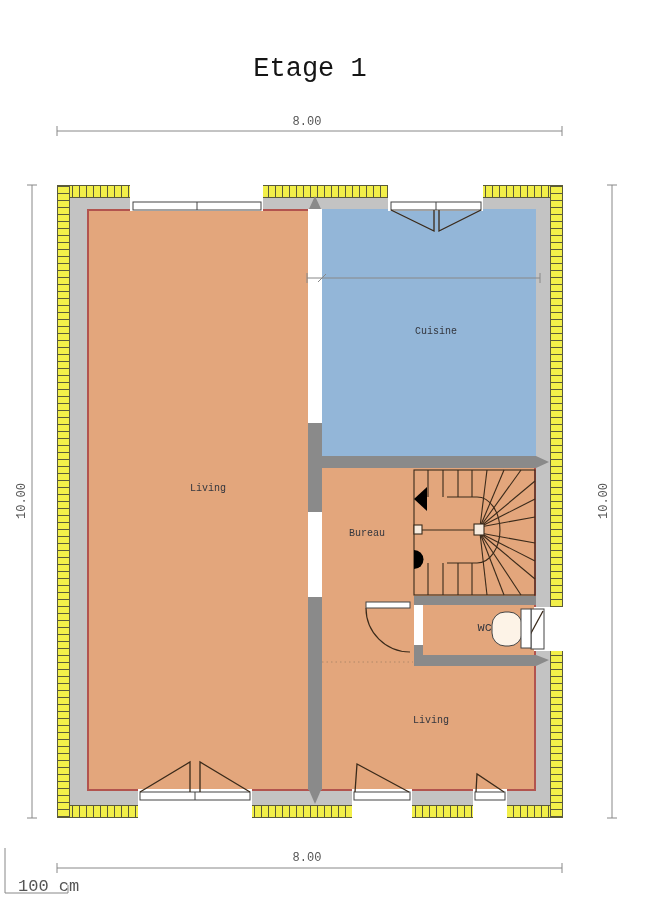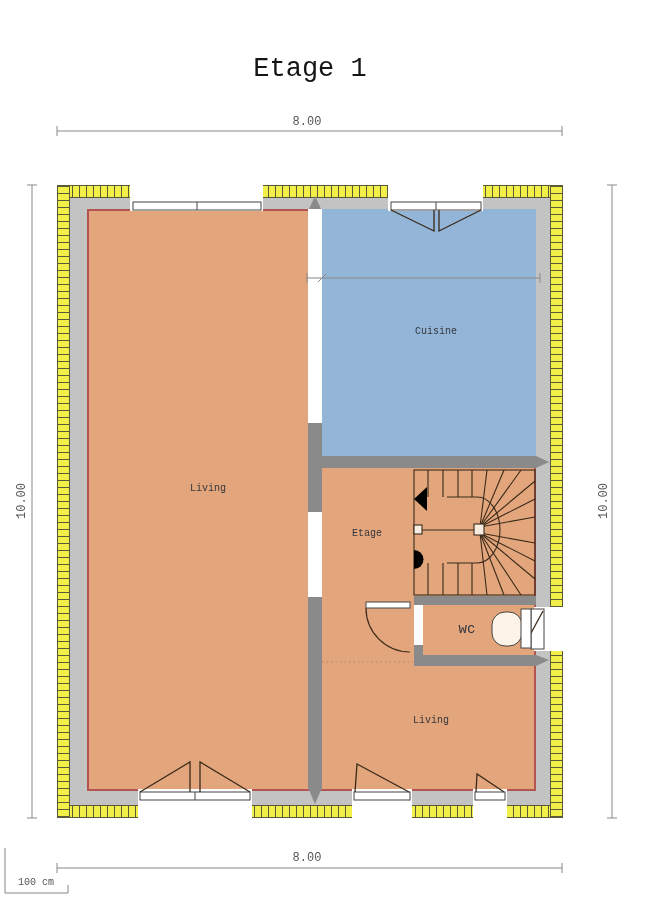--- a/index.html
+++ b/index.html
@@ -12,36 +12,36 @@
   .logo{left:480px;top:6px;width:162px;height:72px;}
   .logo-name{position:absolute;right:10px;top:38px;font-size:20px;font-weight:bold;
              letter-spacing:.5px;color:var(--logo-navy);white-space:nowrap;}
   .logo-sub{position:absolute;right:20px;top:62px;font-size:6.5px;letter-spacing:3.2px;
             color:#bdbdbd;white-space:nowrap;}
 
   
   .dim{font-size:12px;color:var(--dim-text);text-align:center;}
   .dim-v{width:112px;transform:rotate(-90deg);}
   .dim-small{font-size:11px;}
-  .scale-label{left:18px;top:877px;font-size:10px;color:var(--dim-text);}
+  .scale-label{left:18px;top:877px;font-size:17px;color:var(--dim-text);}
 
   
   .brick{background-color:var(--brick);border:1px solid #5a5a3a;box-sizing:border-box;}
   .brick-h{height:13px;background-image:repeating-linear-gradient(90deg,#5a5a3a 0 1px,transparent 1px 7px);}
   .brick-v{width:13px;background-image:repeating-linear-gradient(0deg,#5a5a3a 0 1px,transparent 1px 7px);}
   .wall-ring{background:var(--wall-exterior);}
   .room-core{background:var(--floor);border:2px solid var(--inner-outline);box-sizing:border-box;}
   .kitchen{background:var(--kitchen);}
   .gap{background:#fff;}
   .iwall{background:var(--wall-interior);}
   .iopen{background:#fff;}
 
   
   .room-label{font-size:10px;color:var(--label);text-align:center;width:100px;}
-  .room-label.small{font-size:14px;width:50px;}
+  .room-label.small{font-size:12px;width:50px;text-align:right;}
 
   svg.linework{left:0;top:0;pointer-events:none;}
 </style>
 </head>
 <body>
 
 <div class="page">
 
   <div class="abs title">Etage 1</div>
 
@@ -158,17 +158,17 @@
     <g fill="var(--wall-interior)" stroke="none">
       <polygon points="309,209 321,209 315,196"></polygon>
       <polygon points="309,790 321,790 315,804"></polygon>
       <polygon points="536,456 536,468 549,462"></polygon>
       <polygon points="536,655 536,666 549,660"></polygon>
     </g>
   </svg>
 
   <div class="abs room-label" style="left:158px;top:483px;">Living</div>
   <div class="abs room-label" style="left:386px;top:326px;">Cuisine</div>
-  <div class="abs room-label" style="left:317px;top:528px;">Etage</div>
+  <div class="abs room-label" style="left:317px;top:528px;">Bureau</div>
   <div class="abs room-label small" style="left:442px;top:621px;">wc</div>
   <div class="abs room-label" style="left:381px;top:715px;">Living</div>
 
 </div>
 
 </body></html>

